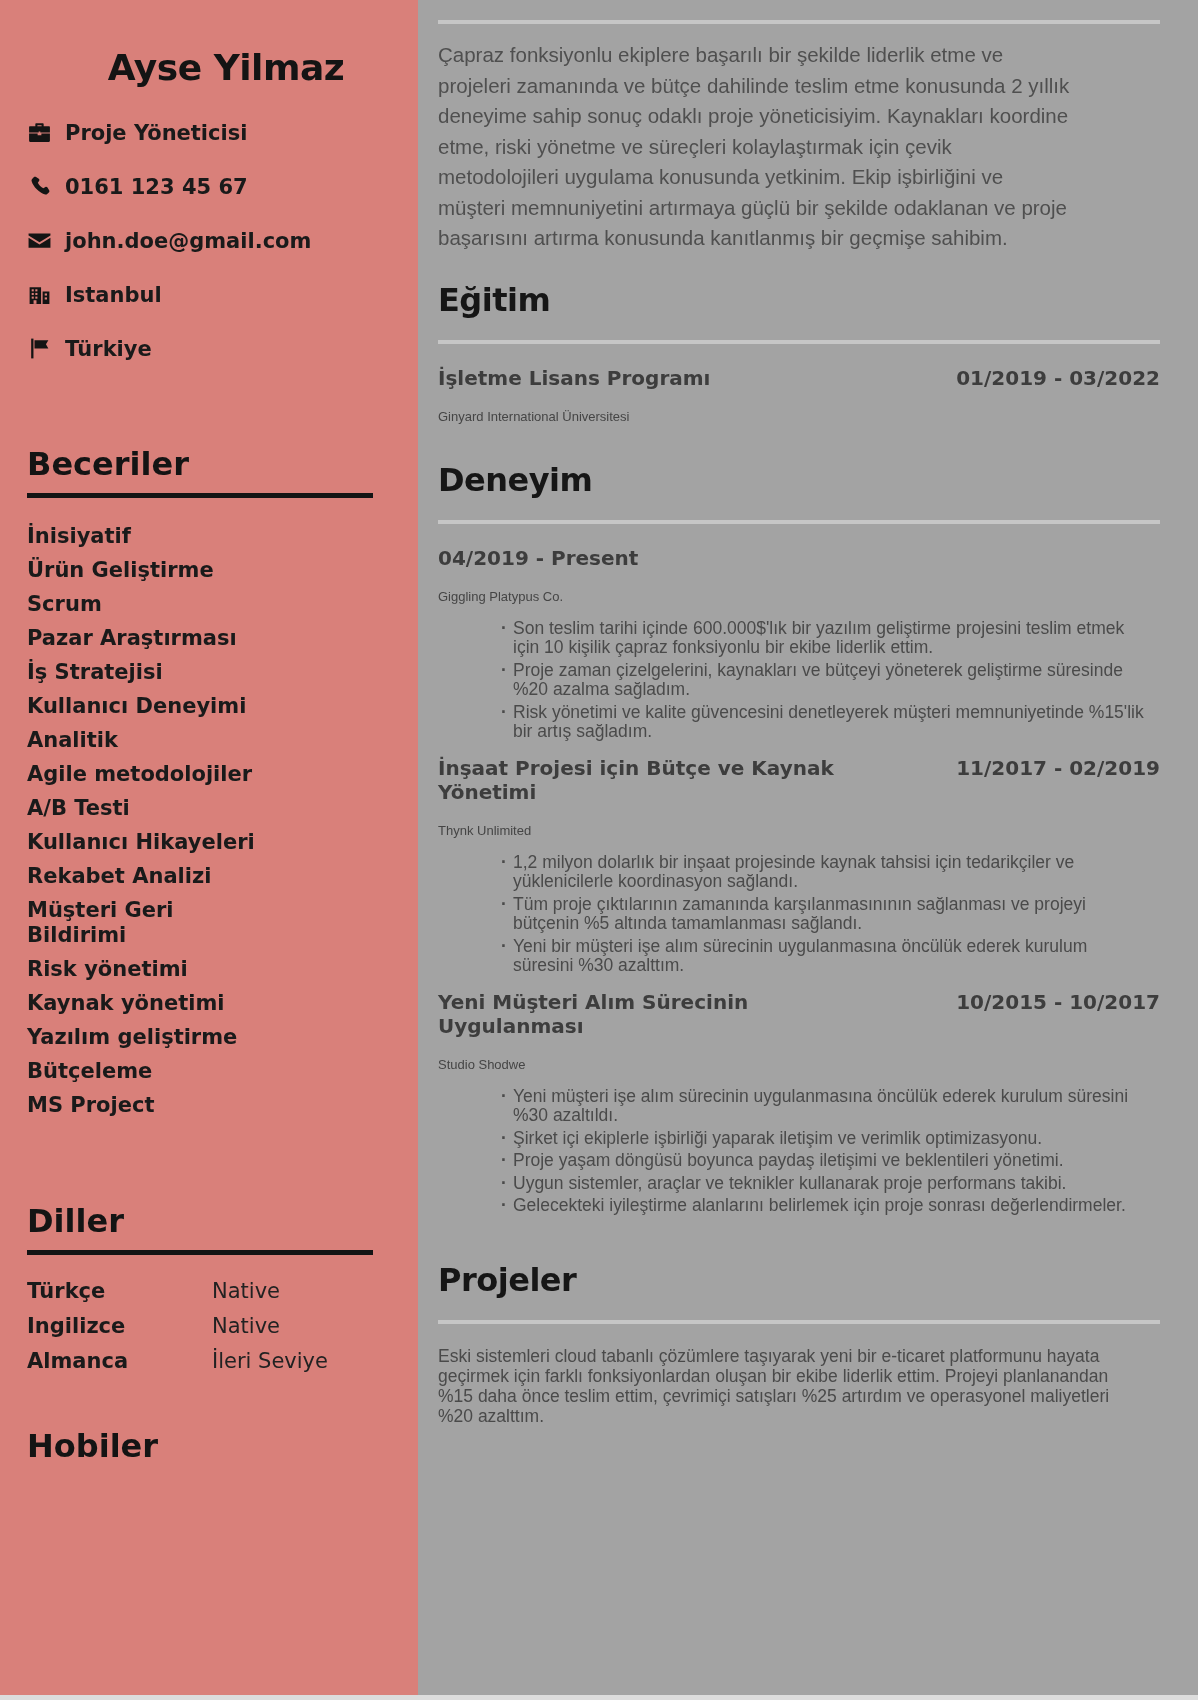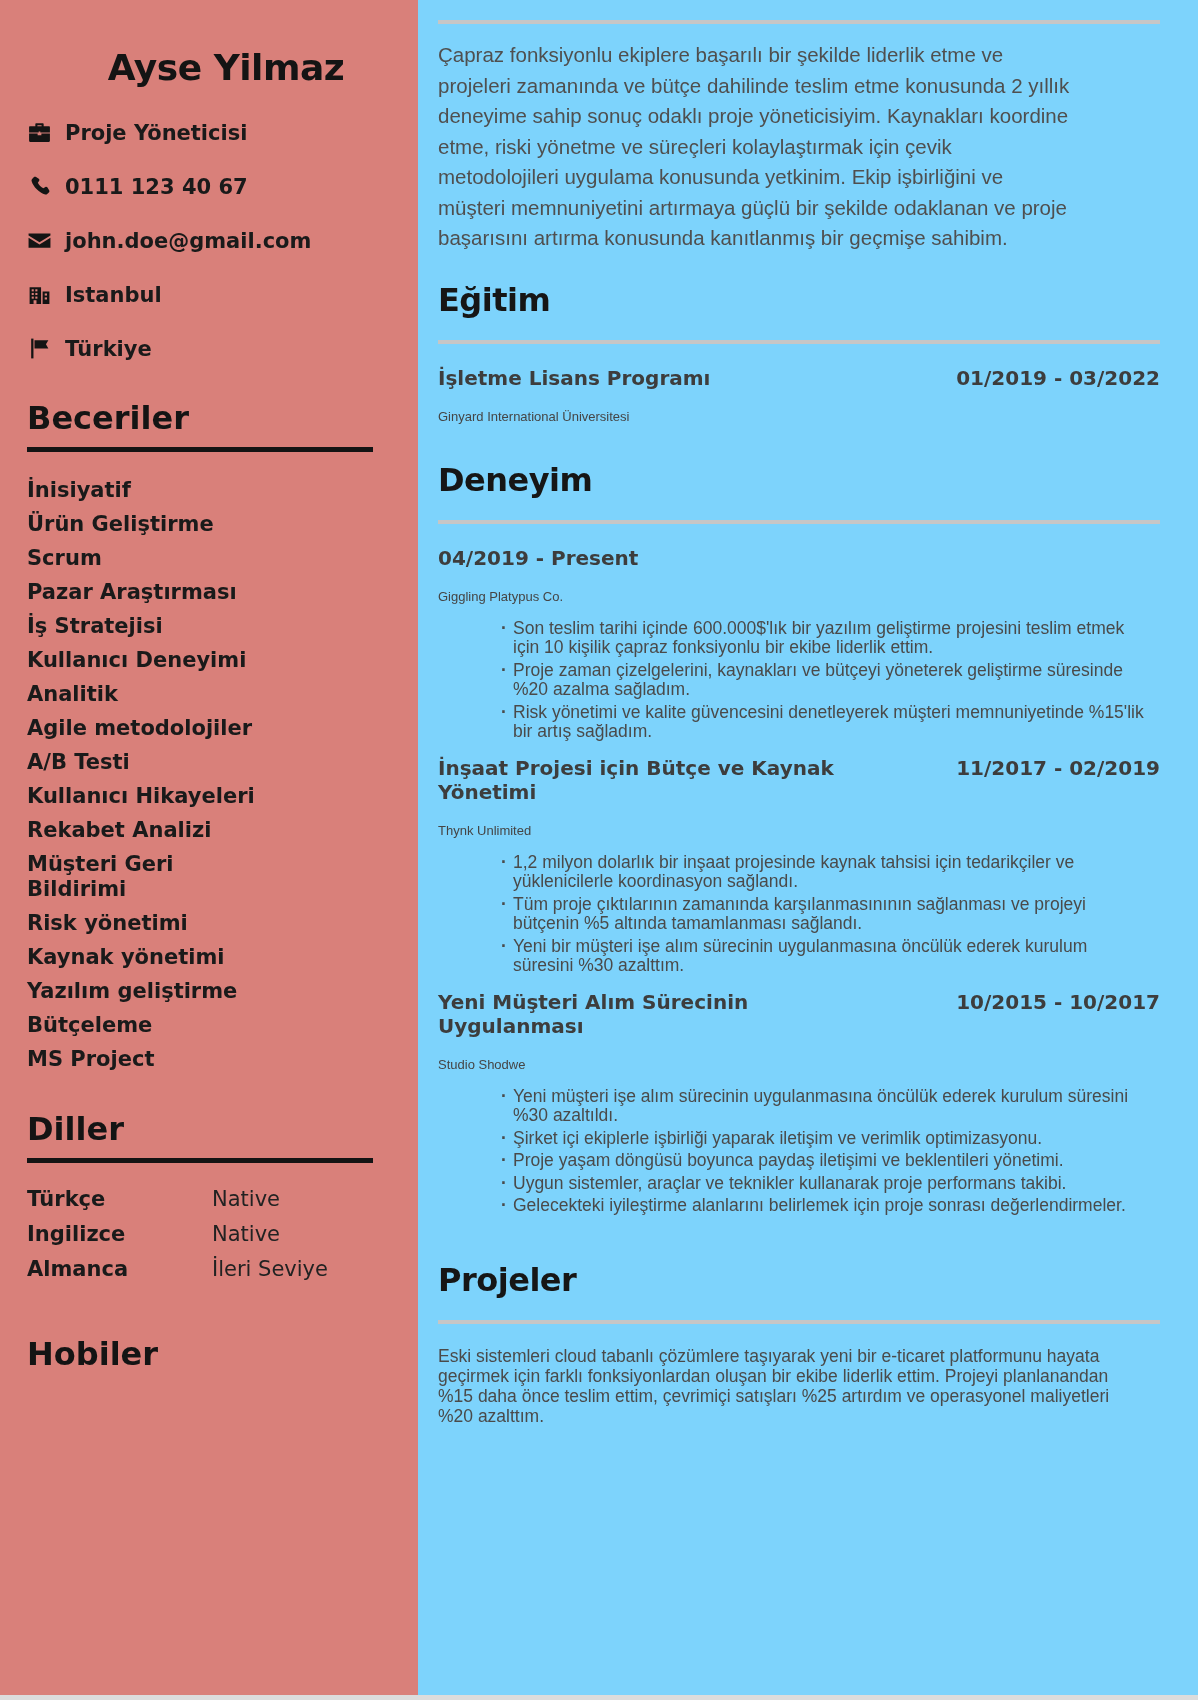--- a/index.html
+++ b/index.html
@@ -1,19 +1,19 @@
 <!DOCTYPE html>
 <html><head>
 <meta charset="utf-8">
 <style>
   html,body{margin:0;padding:0;background:#ffffff;}
   .page{
     position:relative;
     width:1198px;height:1700px;
-    background:#7dd3fc;
+    background:#a3a3a3;
     overflow:hidden;
     font-family:"Liberation Sans",sans-serif;
   }
   .page::after{
     content:"";position:absolute;left:0;right:0;bottom:0;height:5px;
     background:#dcdcdc;
   }
   
   .sidebar{
     position:absolute;left:0;top:0;width:418px;height:1700px;
@@ -25,21 +25,21 @@
   .name{
     font-size:36px;font-weight:bold;line-height:44px;
     text-align:center;margin:46px 0 0 34px;color:#141414;
     letter-spacing:-0.5px;
   }
   .contact{margin-top:30px;}
   .contact-row{display:flex;align-items:center;gap:13px;margin-bottom:29px;}
   .contact-row .txt{font-size:21px;font-weight:bold;white-space:nowrap;}
   .cicon{width:25px;height:25px;flex:0 0 25px;}
   .cicon svg{width:25px;height:25px;display:block;fill:#141414;}
-  .side-h2{font-size:32px;font-weight:bold;color:#141414;margin:38px 0 0;line-height:38px;}
+  .side-h2{font-size:32px;font-weight:bold;color:#141414;margin:84px 0 0;line-height:38px;}
   .side-rule{height:5px;background:#141414;width:346px;margin-top:10px;}
   .skills{list-style:none;margin:26px 0 0;padding:0;width:232px;}
   .skills li{font-size:21px;font-weight:bold;line-height:25px;margin-bottom:9px;}
   .langs{margin-top:24px;}
   .lang-row{display:flex;align-items:baseline;margin-bottom:11px;}
   .lang-name{font-size:21px;font-weight:bold;width:185px;flex:0 0 185px;}
   .lang-level{font-size:21px;font-weight:normal;color:#222222;}
   .hobbies-h2{margin-top:54px;}
   
   .main{
@@ -103,21 +103,21 @@
         </span>
         <span class="txt">Proje Yöneticisi</span>
       </div>
 
       <div class="contact-row">
         <span class="cicon">
           <svg viewBox="0 0 24 24">
               <path d="M6.7 2.9c.4-.4 1.1-.5 1.6-.2l3 1.9c.6.4.8 1.2.4 1.8l-1.3 2c1.2 2.4 3 4.2 5.3 5.3l2-1.3c.6-.4 1.4-.2 1.8.4l1.9 3c.3.5.2 1.2-.2 1.6l-1.8 1.8c-.5.5-1.2.7-1.9.5C11.9 18.1 5.9 12.1 4.4 6.6c-.2-.7 0-1.4.5-1.9l1.8-1.8z"></path>
             </svg>
         </span>
-        <span class="txt">0111 123 40 67</span>
+        <span class="txt">0161 123 45 67</span>
       </div>
 
       <div class="contact-row">
         <span class="cicon">
           <svg viewBox="0 0 24 24">
               <path d="M1.5 5.2h21v2L12 13.6 1.5 7.2z"></path>
               <path d="M1.5 9.4 12 15.8 22.5 9.4V19h-21z"></path>
             </svg>
         </span>
         <span class="txt">john.doe@gmail.com</span>

